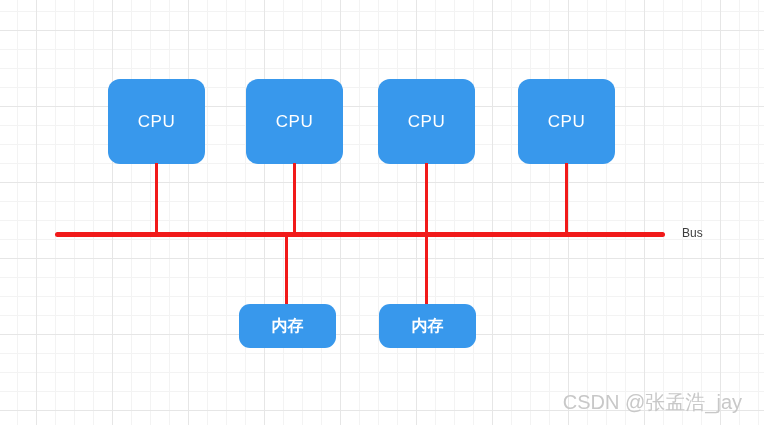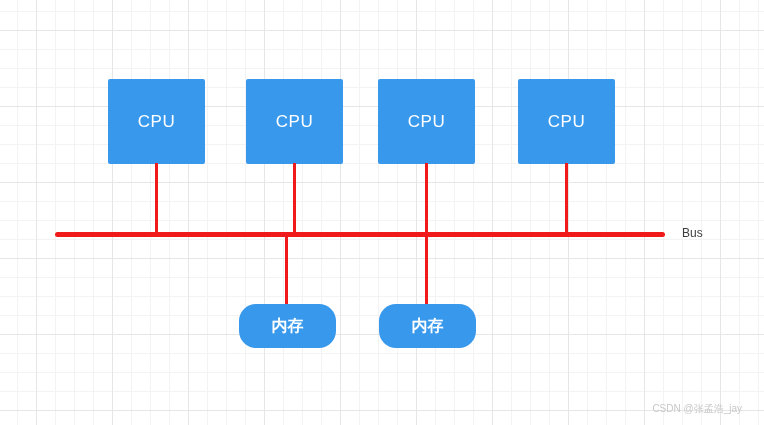--- a/index.html
+++ b/index.html
@@ -31,31 +31,31 @@
     justify-content: center;
     background: var(--node-fill, #3898ec);
     color: var(--node-text, #ffffff);
     box-sizing: border-box;
   }
 
   .cpu-node {
     top: 79px;
     width: 97px;
     height: 85px;
-    border-radius: 2px;
+    border-radius: 12px;
     font-size: 17px;
     font-weight: 400;
     letter-spacing: 0.5px;
   }
 
   .memory-node {
     top: 304px;
     width: 97px;
     height: 44px;
-    border-radius: 17px;
+    border-radius: 11px;
     font-size: 16px;
     font-weight: 700;
   }
 
   .connector-v {
     position: absolute;
     width: 3px;
     background: var(--bus-line, #f11a1a);
   }
 
@@ -84,21 +84,21 @@
     left: 682px;
     top: 226px;
     font-size: 12px;
     color: var(--bus-label-color, #3d3d3d);
   }
 
   .watermark {
     position: absolute;
     right: 22px;
     bottom: 9px;
-    font-size: 10px;
+    font-size: 20px;
     color: var(--watermark-color, #c8c8c8);
     white-space: nowrap;
   }
 </style>
 </head>
 <body>
 
 <div class="canvas">
 
   <div class="node cpu-node" style="left:108px">

